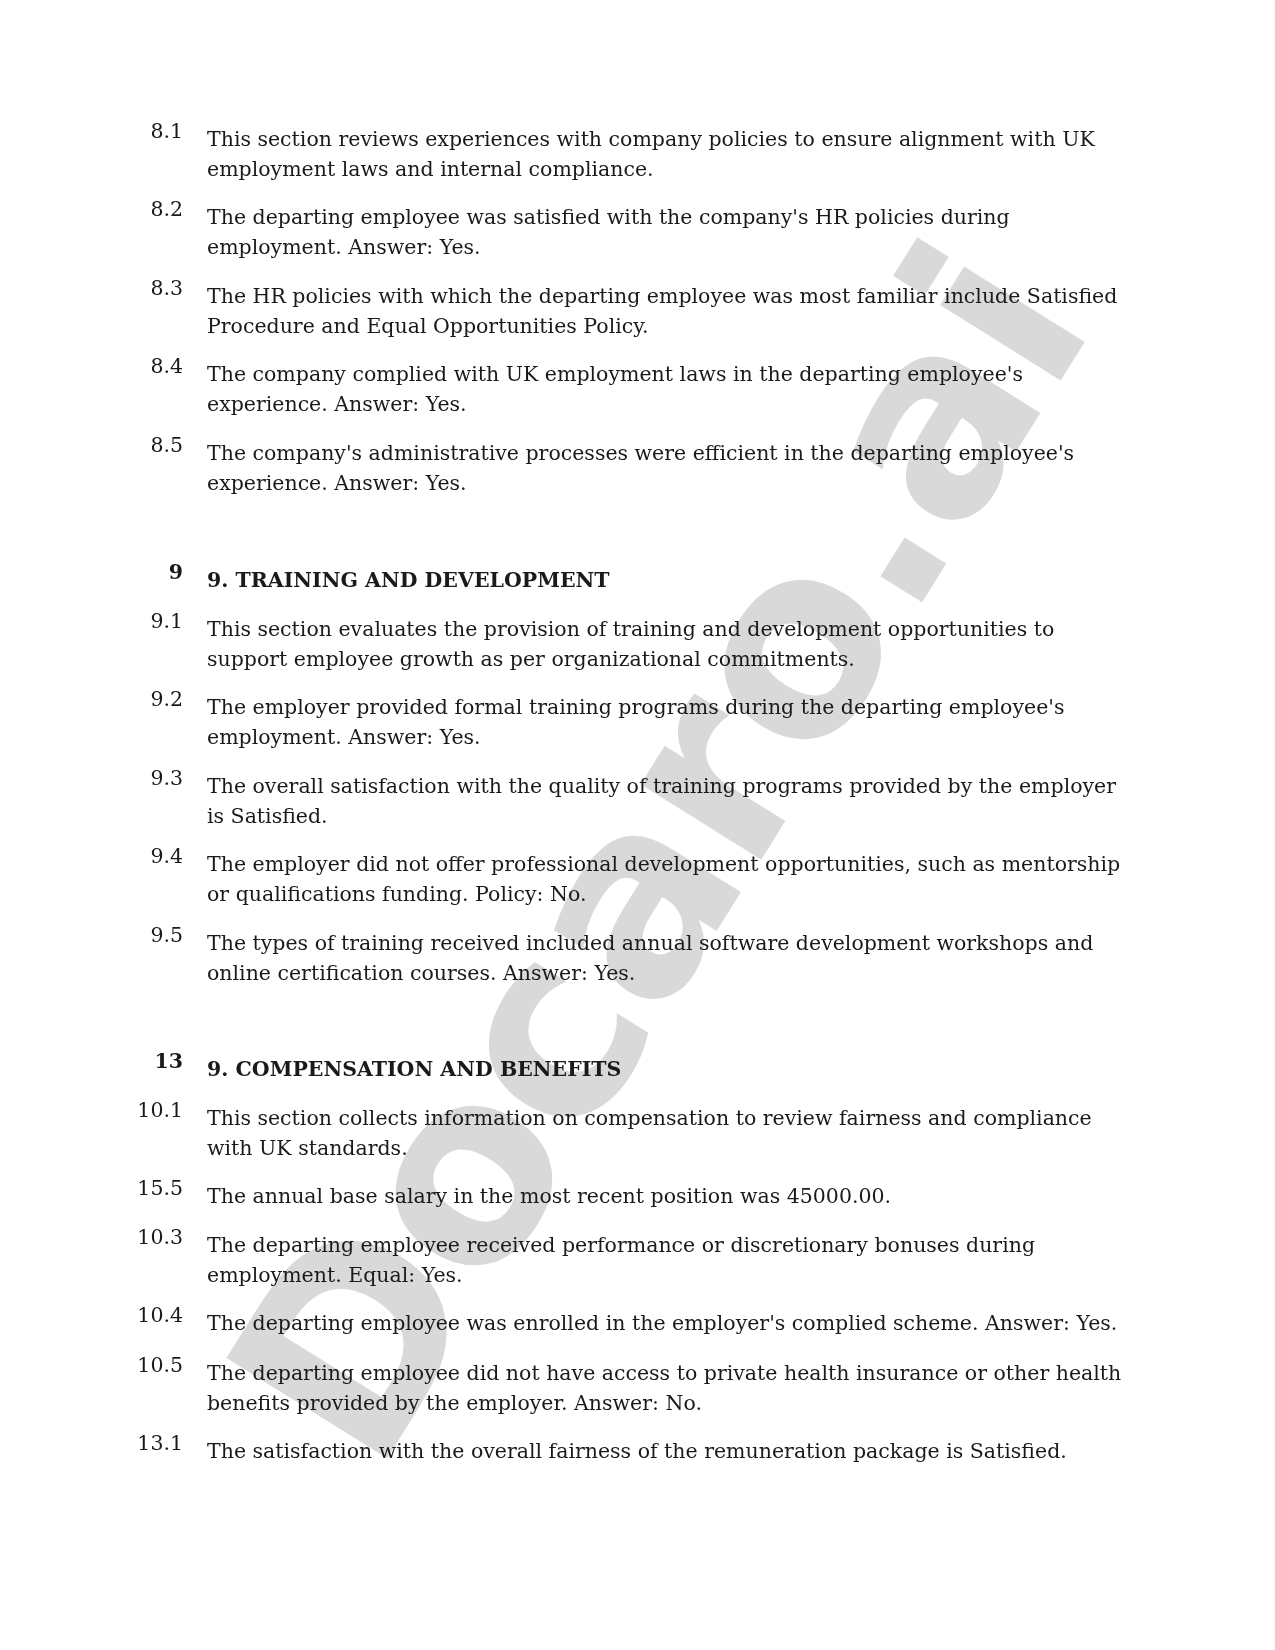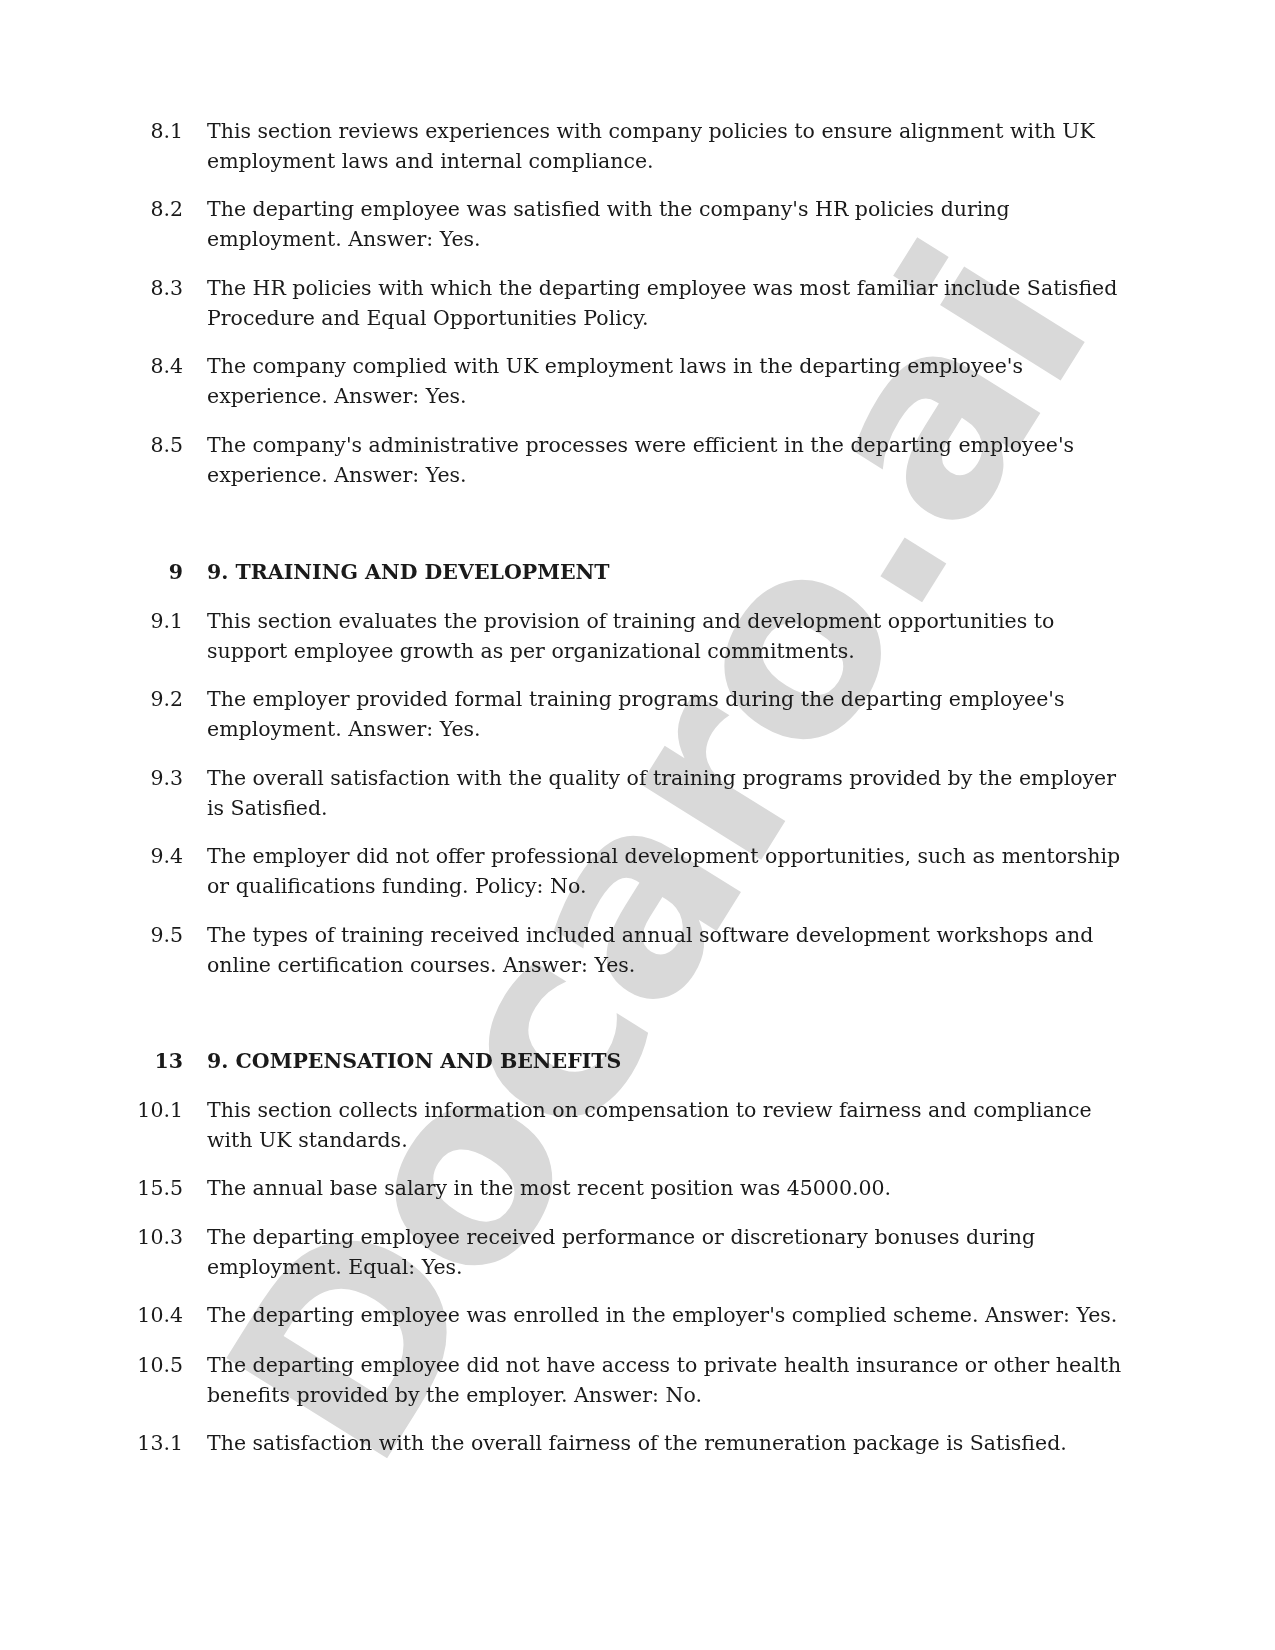--- a/index.html
+++ b/index.html
@@ -49,21 +49,21 @@
       position: absolute;
       right: 1092px; 
       top: 0;
       text-align: right;
       white-space: nowrap;
     }
     .text {
       position: absolute;
       left: 207px;
       width: 920px;
-      top: 0;
+      top: 8px;
     }
     .heading .num, .heading .text {
       font-weight: bold;
     }
   </style>
 </head>
 <body>
 
 <div class="watermark">Docaro.ai</div>
 

